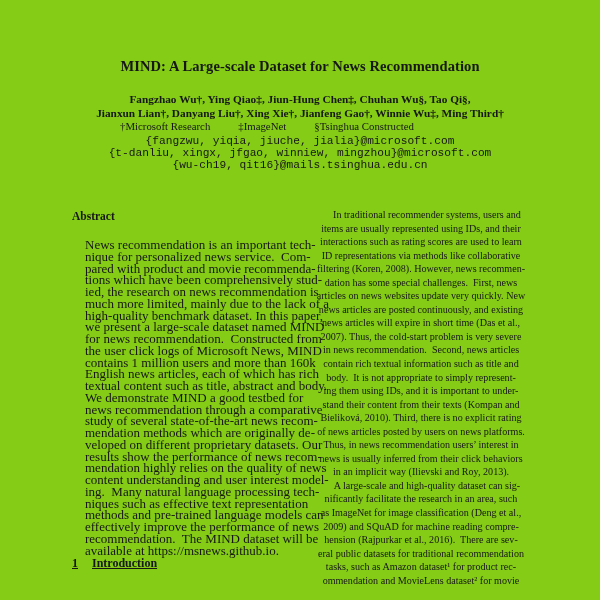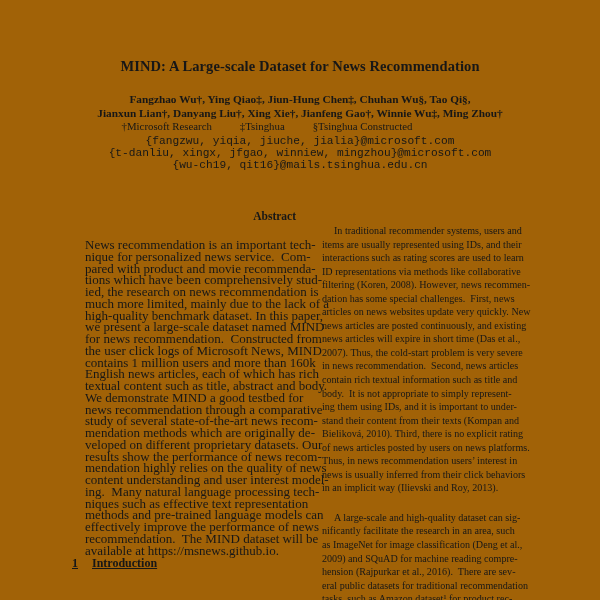--- a/index.html
+++ b/index.html
@@ -7,21 +7,21 @@
     padding: 0;
     background: #ffffff;
     width: 600px;
     height: 600px;
     overflow: hidden;
   }
   .page {
     position: relative;
     width: 600px;
     height: 600px;
-    background: #a16207;
+    background: #84cc16;
     color: #171717;
     font-family: "Liberation Serif", "DejaVu Serif", serif;
   }
   .title {
     position: absolute;
     top: 58px;
     left: 0;
     width: 600px;
     margin: 0;
     text-align: center;
@@ -61,21 +61,21 @@
     line-height: 12.2px;
     white-space: pre-line;
   }
   .col-left {
     position: absolute;
     left: 72px;
     top: 209px;
     width: 224px;
   }
   .abstract-heading {
-    text-align: right;
+    text-align: left;
     font-weight: bold;
     font-size: 11.5px;
     line-height: 14px;
   }
   .abstract-body {
     margin-top: 16px;
     margin-left: 13px;
     margin-right: 2px;
     font-size: 13px;
     line-height: 11.75px;
@@ -90,38 +90,39 @@
   .sec-num { margin-right: 14px; }
   .col-right {
     position: absolute;
     left: 306px;
     top: 208px;
     width: 230px;
     font-size: 10.1px;
     line-height: 13.55px;
   }
   .para {
-    margin: 16px;
+    margin: 0;
     white-space: pre;
     text-indent: 12px;
+    text-align: center;
   }
 </style>
 </head>
 <body>
 
 <div class="page">
 
   <h1 class="title">MIND: A Large-scale Dataset for News Recommendation</h1>
 
   <div class="authors">Fangzhao Wu†, Ying Qiao‡, Jiun-Hung Chen‡, Chuhan Wu§, Tao Qi§,
-Jianxun Lian†, Danyang Liu†, Xing Xie†, Jianfeng Gao†, Winnie Wu‡, Ming Zhou†</div>
+Jianxun Lian†, Danyang Liu†, Xing Xie†, Jianfeng Gao†, Winnie Wu‡, Ming Third†</div>
 
   <div class="affils">
     <span>†Microsoft Research</span>
-    <span>‡Tsinghua</span>
+    <span>‡ImageNet</span>
     <span>§Tsinghua Constructed</span>
   </div>
 
   <div class="emails">{fangzwu, yiqia, jiuche, jialia}@microsoft.com
 {t-danliu, xingx, jfgao, winniew, mingzhou}@microsoft.com
 {wu-ch19, qit16}@mails.tsinghua.edu.cn</div>
 
   <div class="col-left">
     <div class="abstract-heading">Abstract</div>
     <div class="abstract-body">News recommendation is an important tech-

